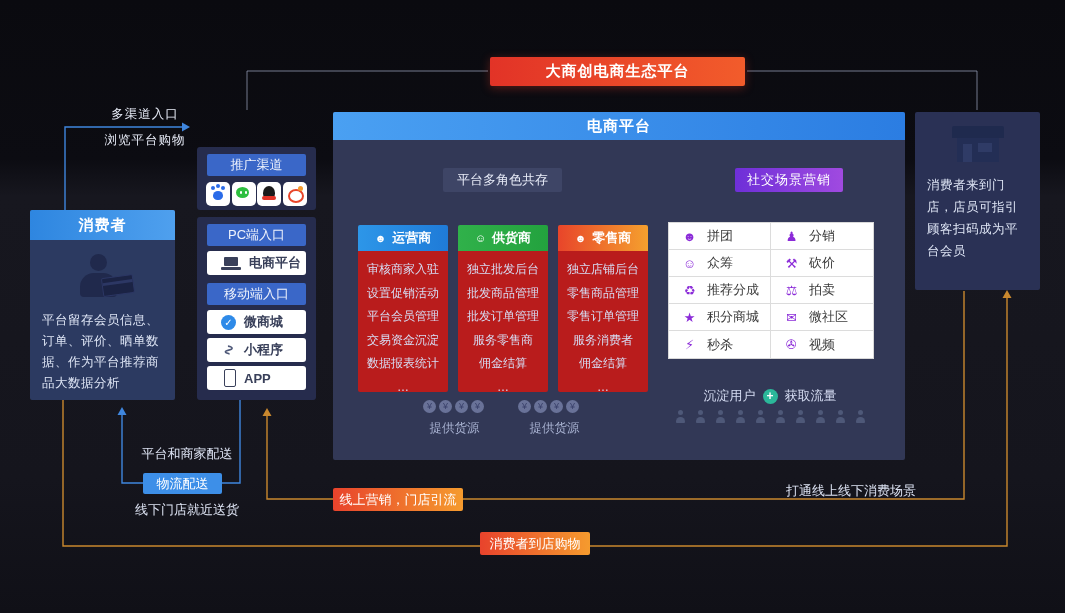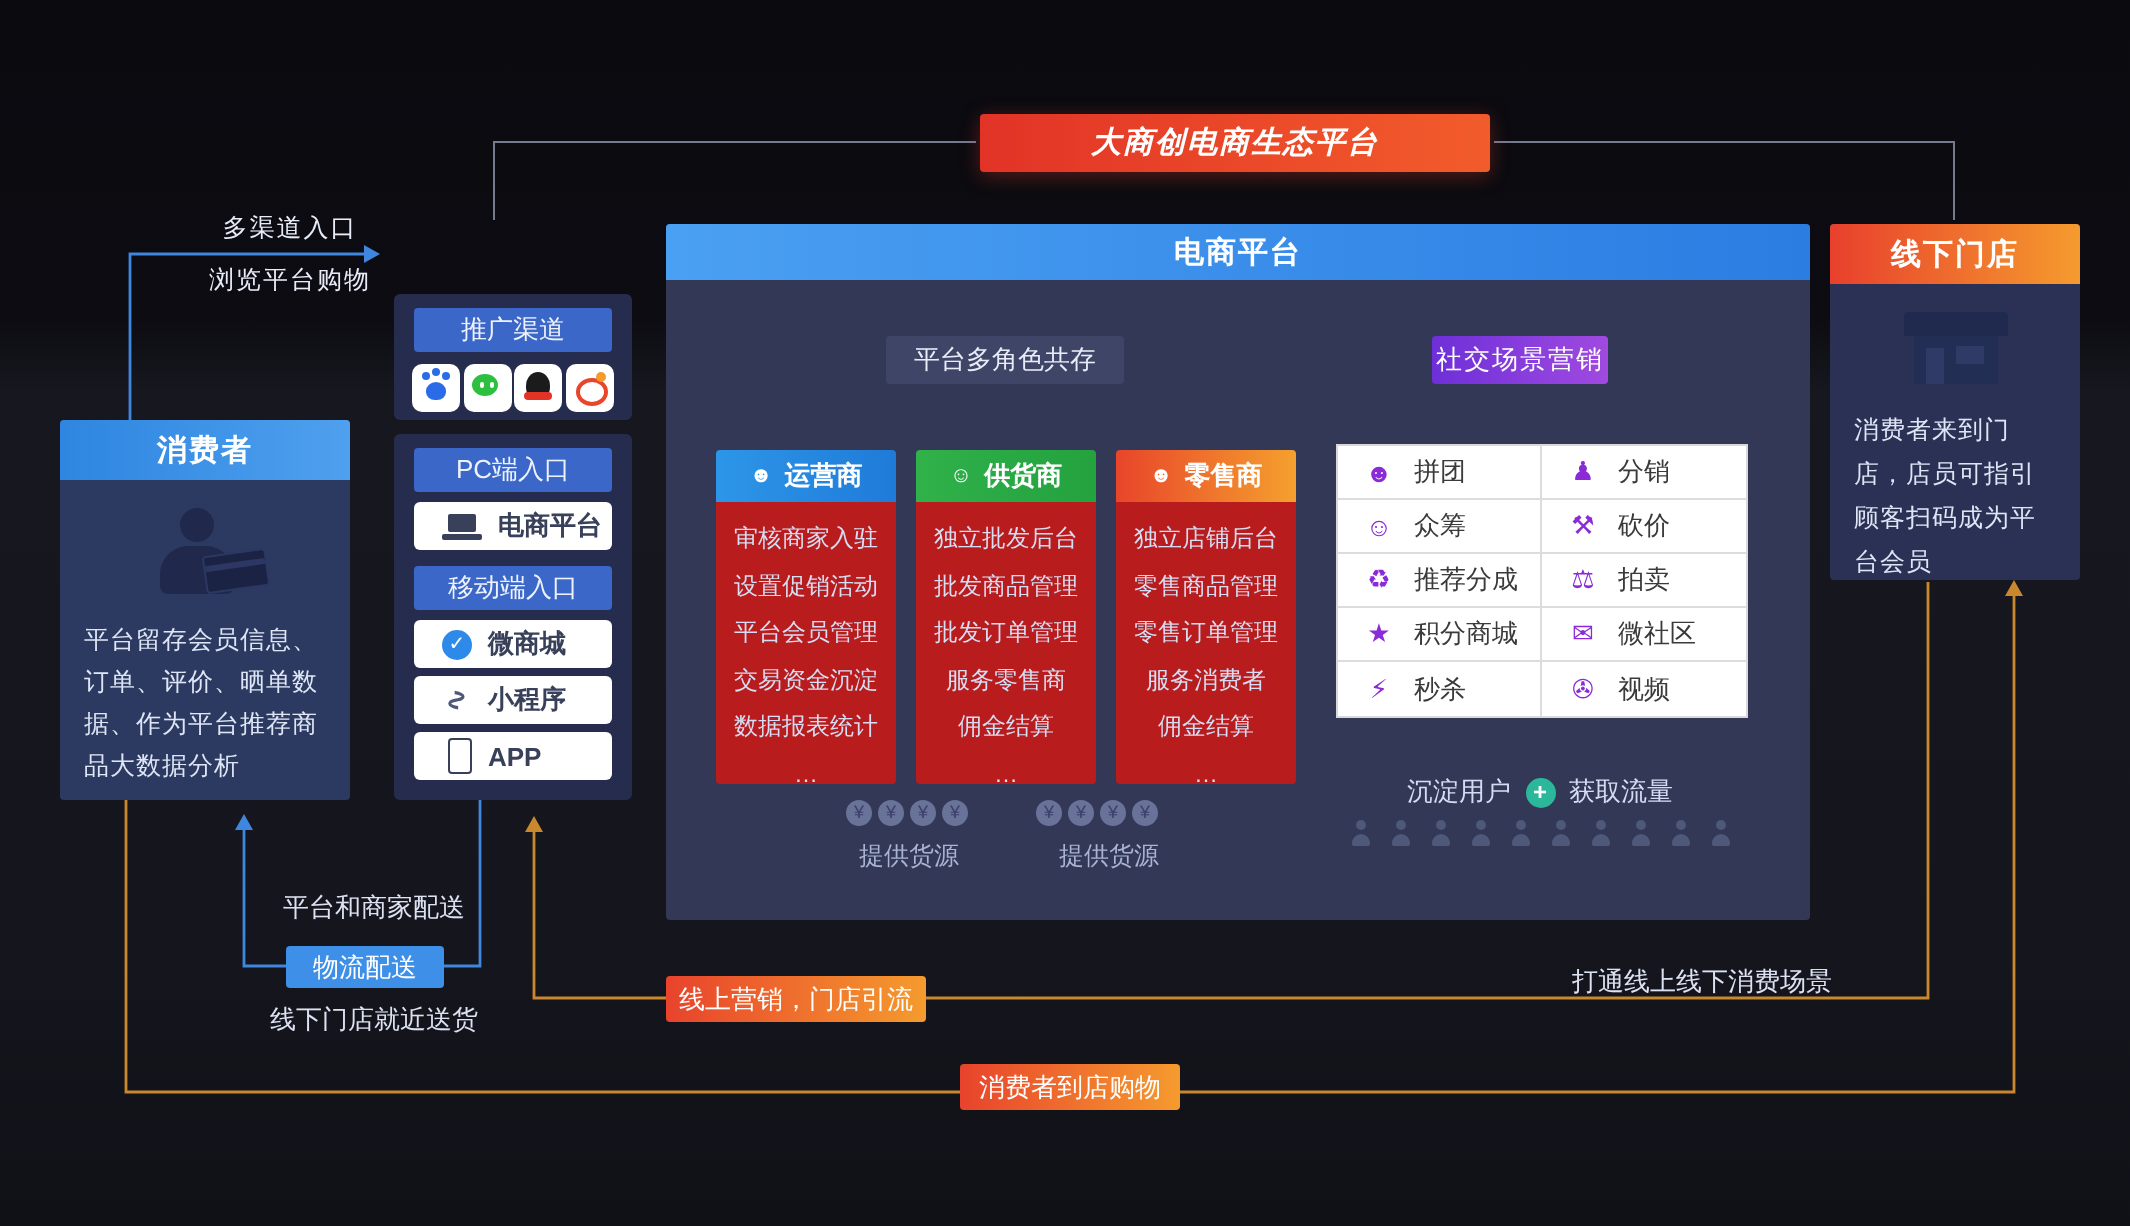--- a/index.html
+++ b/index.html
@@ -8,21 +8,21 @@
     background:linear-gradient(180deg,#0a0a0f 0%,#0c0c12 26%,#17171f 32%,#15151d 78%,#101017 100%);}
   .abs{position:absolute;}
   svg.wires{position:absolute;left:0;top:0;z-index:1;}
   .panel{z-index:2;}
   .hdr{display:flex;align-items:center;justify-content:center;color:#fff;font-weight:bold;font-size:15px;letter-spacing:1px;}
   .red-grad{background:linear-gradient(90deg,#e23327,#f25c2b);}
   .redorange-grad{background:linear-gradient(90deg,#e8402c,#f59b2e);}
   .blue-grad{background:linear-gradient(90deg,#4aa0f2,#2b7de2);}
   .cons-grad{background:linear-gradient(90deg,#2e86e0,#4fa0ee);}
   .purple-grad{background:linear-gradient(90deg,#6e2fd8,#a04ae0);}
-  .banner{border-radius:2px;box-shadow:0 2px 10px rgba(230,60,40,.35);font-style:italic;}
+  .banner{border-radius:2px;box-shadow:0 2px 10px rgba(230,60,40,.35);}
   .sublabel{background:#3a67c8;color:#eef2fc;font-size:13px;display:flex;align-items:center;justify-content:center;border-radius:2px;}
   .darkbox{background:#262c4d;border-radius:3px;}
   .white-item{background:#fff;border-radius:3px;display:flex;align-items:center;gap:8px;padding-left:14px;color:#39405a;font-size:13px;font-weight:bold;}
   .tile{width:24px;height:24px;background:#fff;border-radius:5px;position:relative;}
   .note{color:#dce2f2;font-size:13px;text-align:center;}
   .badge{display:flex;align-items:center;justify-content:center;color:#fff;font-size:13px;border-radius:2px;z-index:3;}
   .badge-blue{background:#3d8fe8;}
   .badge-orange{background:linear-gradient(90deg,#e8432c,#f59b2e);}
   .bigbox{background:#323856;border-radius:2px;}
   .roles-label{background:#3e4566;color:#e8ecf8;font-size:13px;display:flex;align-items:center;justify-content:center;border-radius:2px;}
@@ -223,21 +223,21 @@
     </div>
     <div class="coins abs" style="left:185px;top:288px;">
       <span class="coin">¥</span>
         <span class="coin">¥</span>
         <span class="coin">¥</span>
         <span class="coin">¥</span>
     </div>
     <div class="abs" style="left:64px;top:308px;width:115px;text-align:center;color:#a9b3d2;font-size:12.5px;">提供货源</div>
     <div class="abs" style="left:164px;top:308px;width:115px;text-align:center;color:#a9b3d2;font-size:12.5px;">提供货源</div>
 
-    <div class="hdr purple-grad abs" style="left:383px;top:56px;width:88px;height:24px;font-size:13px;font-weight:normal;border-radius:2px;">社交场景营销</div>
+    <div class="hdr purple-grad abs" style="left:402px;top:56px;width:108px;height:24px;font-size:13px;font-weight:normal;border-radius:2px;">社交场景营销</div>
 
     <div class="grid abs" style="left:335px;top:110px;width:204px;">
       <div class="cell">
           <span class="ic">☻</span>
           <span>拼团</span>
         </div>
       <div class="cell">
           <span class="ic">♟</span>
           <span>分销</span>
         </div>
@@ -288,21 +288,20 @@
         <span class="person"></span>
         <span class="person"></span>
         <span class="person"></span>
         <span class="person"></span>
         <span class="person"></span>
         <span class="person"></span>
     </div>
   </div>
 
   <div class="abs panel" style="left:915px;top:112px;width:125px;height:178px;background:#2a3155;border-radius:2px;">
-    <div class="hdr redorange-grad" style="height:30px;border-radius:2px 2px 0 0;">线下门店</div>
     <div style="display:flex;justify-content:center;padding-top:14px;">
       <div class="store-ic">
         <span class="awn"></span>
           <span class="bd"></span>
           <span class="door"></span>
           <span class="win"></span>
       </div>
     </div>
     <div class="desc" style="padding:8px 12px 0;line-height:22px;">消费者来到门店，店员可指引顾客扫码成为平台会员</div>
   </div>

